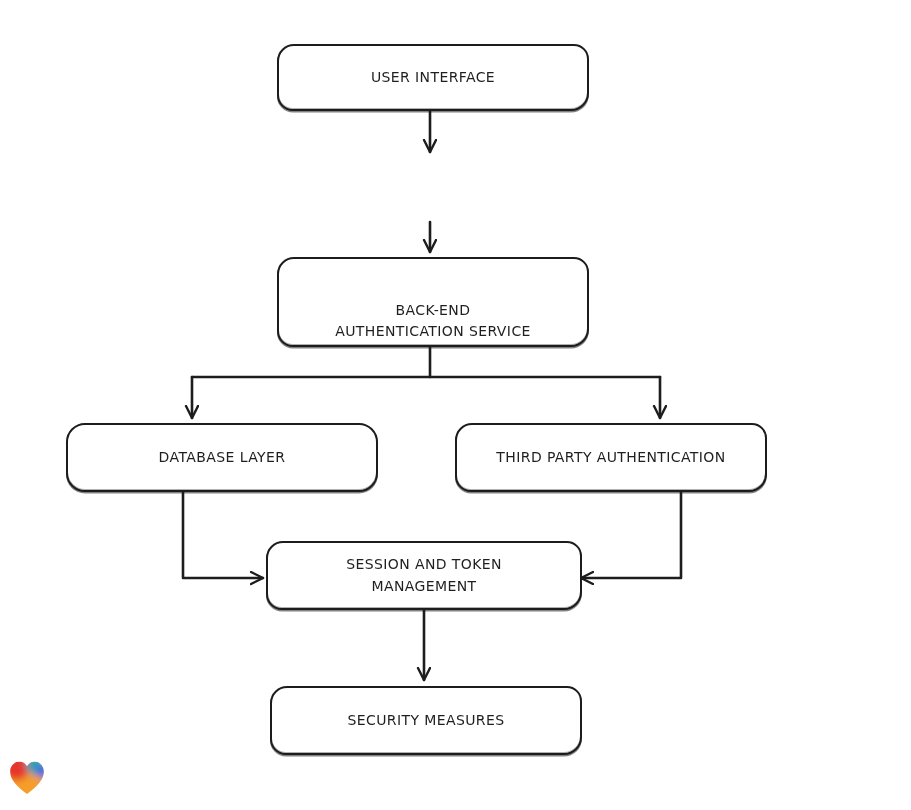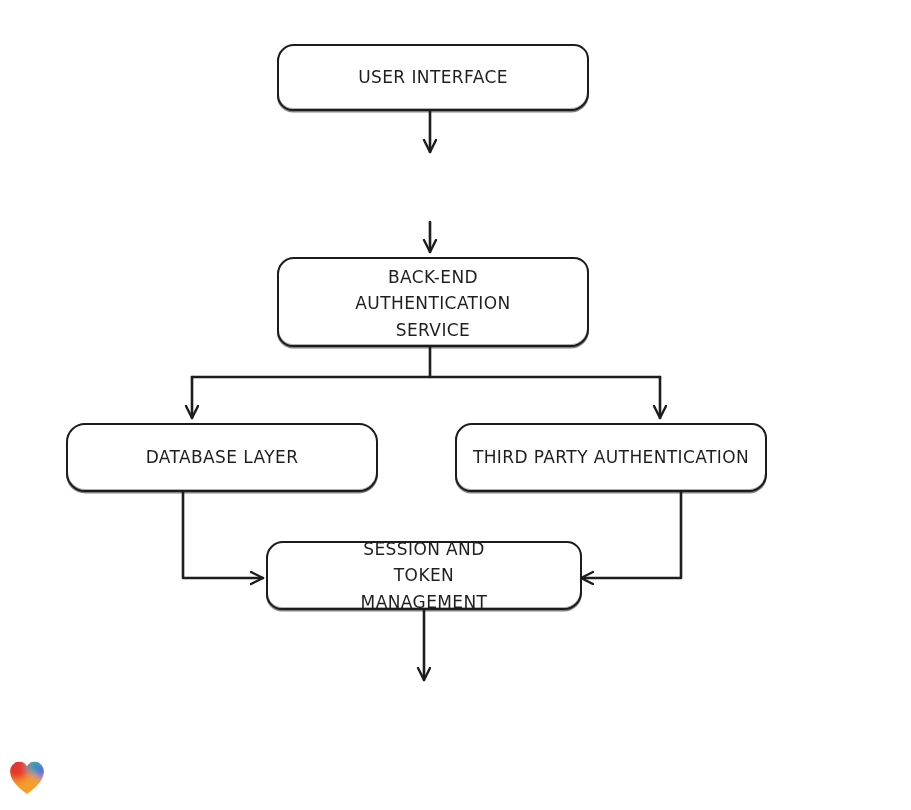--- a/index.html
+++ b/index.html
@@ -30,21 +30,21 @@
     background: #ffffff;
     border: 2.6px solid #1c1c1c;
     border-radius: 17px 15px 18px 16px;
     box-shadow: 0 1.5px 0 rgba(28,28,28,0.55), inset 0 -1px 0 rgba(28,28,28,0.35);
     display: flex;
     align-items: center;
     justify-content: center;
     text-align: center;
   }
   .node .label {
-    font-size: 17px;
+    font-size: 14px;
     line-height: 1.55;
     letter-spacing: 0.4px;
     color: #1f1f1f;
     text-transform: uppercase;
     padding: 2px 10px;
   }
   .node .label.wrap-200 { max-width: 200px; }
   .node .label.wrap-175 { max-width: 175px; }
   
   #node-user-interface            { left: 277px; top: 44px;  width: 308px; height: 63px; }
@@ -99,20 +99,23 @@
   </div>
 
   <div class="node" id="node-session-token-management">
     <span class="label wrap-175">SESSION AND TOKEN MANAGEMENT</span>
   </div>
 
   <div class="node" id="node-third-party-auth">
     <span class="label">THIRD PARTY AUTHENTICATION</span>
   </div>
 
+  <div class="node" id="node-security-measures">
+    <span class="label">SECURITY MEASURES</span>
+  </div>
 
   <svg id="heart-logo" viewBox="0 0 32 32" xmlns="http://www.w3.org/2000/svg">
     <defs>
       <clipPath id="heartClip">
         <path d="M16 29.5 C 7.5 23.2, 1.8 17.6, 1.8 10.6 C 1.8 5.4, 5.9 2.2, 9.9 2.2 C 12.6 2.2, 14.9 3.8, 16 6.2 C 17.1 3.8, 19.4 2.2, 22.1 2.2 C 26.1 2.2, 30.2 5.4, 30.2 10.6 C 30.2 17.6, 24.5 23.2, 16 29.5 Z"></path>
       </clipPath>
       <filter id="heartBlur" x="-50%" y="-50%" width="200%" height="200%">
         <feGaussianBlur stdDeviation="3.2"></feGaussianBlur>
       </filter>
     </defs>

